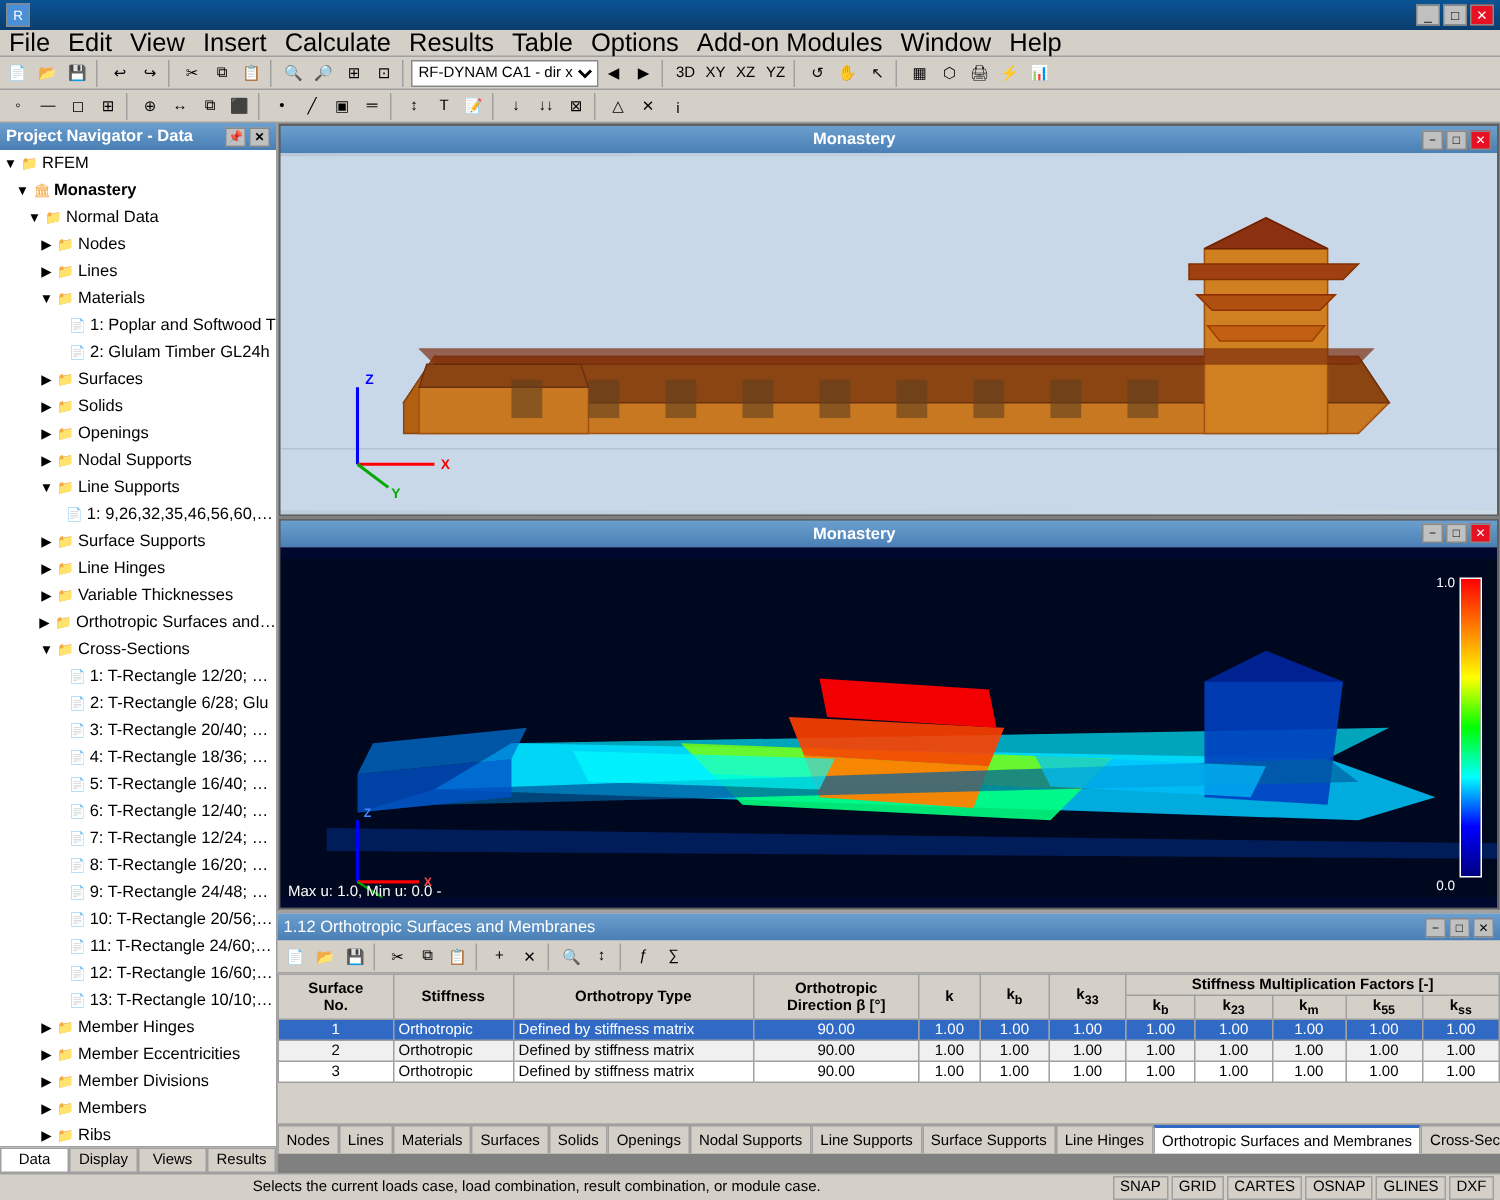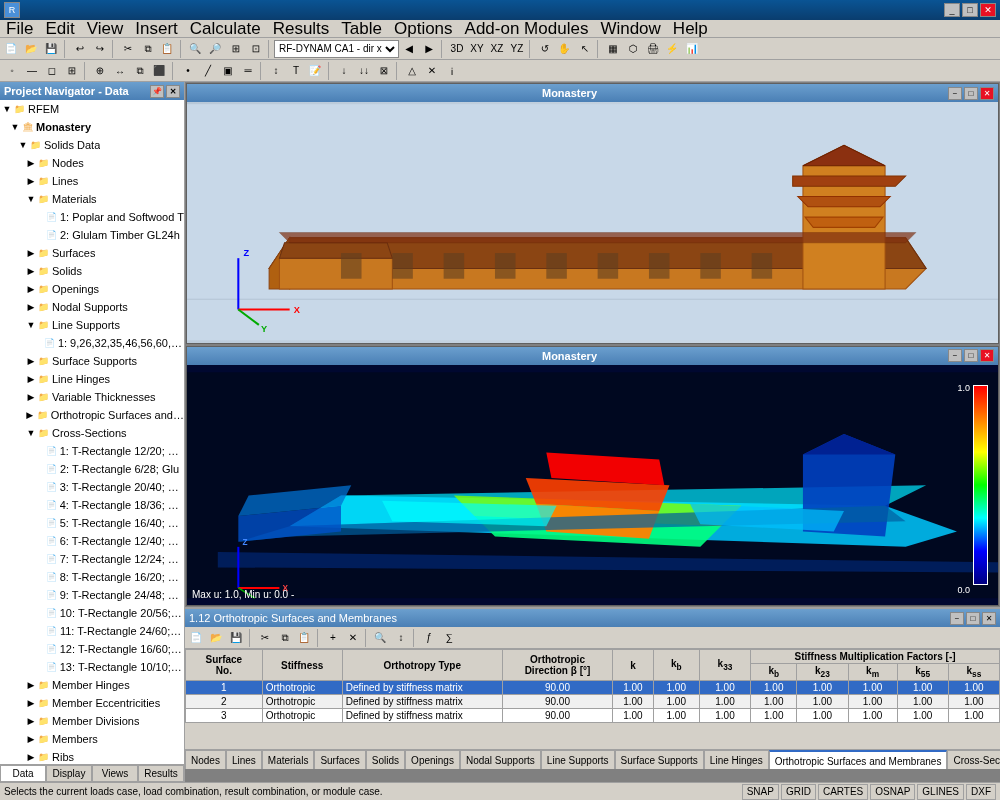--- a/index.html
+++ b/index.html
@@ -78,21 +78,21 @@
     tr:nth-child(even) td { background: #f0f0f0; }
     tr.selected-row td { background: #316ac5; color: white; }
     td.text-left { text-align: left; }
 
     
     #bottom-tabs { display: flex; height: 20px; background: #d4d0c8; border-top: 1px solid #a0a0a0; overflow: hidden; }
     .tab-btn { padding: 0 5px; height: 20px; font-size: 10px; border: 1px solid #a0a0a0; background: #d4d0c8; cursor: pointer; display: flex; align-items: center; white-space: nowrap; border-bottom: none; }
     .tab-btn.active { background: white; border-top: 2px solid #316ac5; }
 
     
-    #status-bar { height: 18px; background: #d4d0c8; display: flex; align-items: center; padding: 0 4px; border-top: 1px solid #a0a0a0; font-size: 10px; }
+    #status-bar { height: 18px; background: #d4d0c8; display: flex; align-items: center; padding: 0 4px; border-top: 1px solid #a0a0a0; font-size: 10px; text-align: center; }
     #status-main { flex: 1; }
     #status-right { display: flex; gap: 2px; padding-left: 30px; }
     .status-btn { padding: 0 4px; height: 16px; border: 1px solid #a0a0a0; background: #d4d0c8; cursor: pointer; font-size: 10px; display: flex; align-items: center; }
 
     
     #panel-tabs { display: flex; height: 18px; background: #d4d0c8; border-top: 1px solid #a0a0a0; }
     .panel-tab { flex: 1; font-size: 10px; border: 1px solid #a0a0a0; background: #d4d0c8; cursor: pointer; display: flex; align-items: center; justify-content: center; }
     .panel-tab.active { background: white; }
 
     
@@ -225,21 +225,21 @@
         <span class="tree-indent" style="width:10px;"></span>
         <span class="expand-icon">▼</span>
         <span class="tree-icon folder-icon">🏛</span>
         <span class="tree-label" style="font-weight:bold;">Monastery</span>
       </div>
 
       <div class="tree-item">
         <span class="tree-indent" style="width:18px;"></span>
         <span class="expand-icon">▼</span>
         <span class="tree-icon folder-icon">📁</span>
-        <span class="tree-label">Solids Data</span>
+        <span class="tree-label">Normal Data</span>
       </div>
       <div class="tree-item">
         <span class="tree-indent" style="width:26px;"></span>
         <span class="expand-icon">▶</span>
         <span class="tree-icon folder-icon">📁</span>
         <span class="tree-label">Nodes</span>
       </div>
       <div class="tree-item">
         <span class="tree-indent" style="width:26px;"></span>
         <span class="expand-icon">▶</span>

